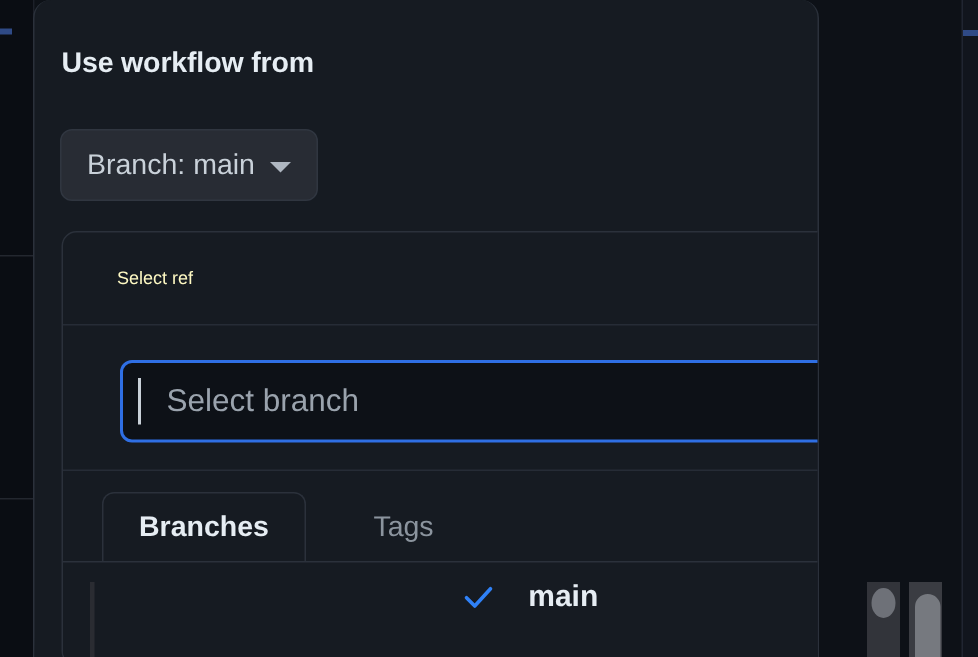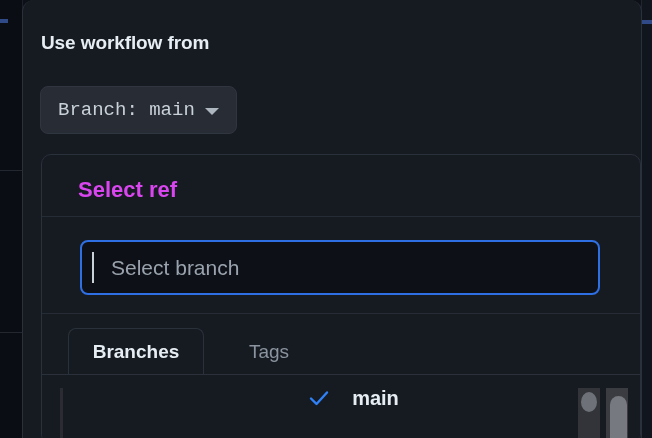--- a/index.html
+++ b/index.html
@@ -66,21 +66,21 @@
     right: 0; top: 20px;
     width: 10px; height: 4px;
     background: #2f4a86;
   }
 
   
   .dialog {
     position: absolute;
     left: 22px;
     top: 0;
-    width: 620px;
+    width: 524px;
     height: 438px;
     background: #161b22;
     border: 1px solid #2b313b;
     border-top: none;
     border-bottom: none;
     border-radius: 12px 12px 0 0;
     box-sizing: border-box;
     overflow: hidden;
   }
 
@@ -103,21 +103,20 @@
     height: 48px;
     padding: 0 17px;
     display: flex;
     align-items: center;
     gap: 10px;
     background: #282c34;
     border: 1px solid #303640;
     border-radius: 8px;
     box-sizing: border-box;
     cursor: pointer;
-    font-family: Liberation Mono, monospace;
   }
   .branch-button-label {
     font-size: 19px;
     color: #c9d1d9;
     white-space: nowrap;
     line-height: 1;
   }
   .caret-down {
     width: 0; height: 0;
     border-left: 7px solid transparent;
@@ -143,23 +142,23 @@
   .ref-panel-header {
     position: relative;
     height: 62px;
     border-bottom: 1px solid #262c36;
     box-sizing: border-box;
   }
   .ref-panel-header-title {
     position: absolute;
     left: 36px;
     top: 24px;
-    font-size: 22px;
-    font-weight: bold;
-    color: #d946ef;
+    font-size: 12px;
+    font-weight: normal;
+    color: #fef9c3;
     line-height: 1;
   }
 
   .ref-search-wrap {
     position: relative;
     height: 97px;
     border-bottom: 1px solid #262c36;
     box-sizing: border-box;
   }
   .ref-search-input {

